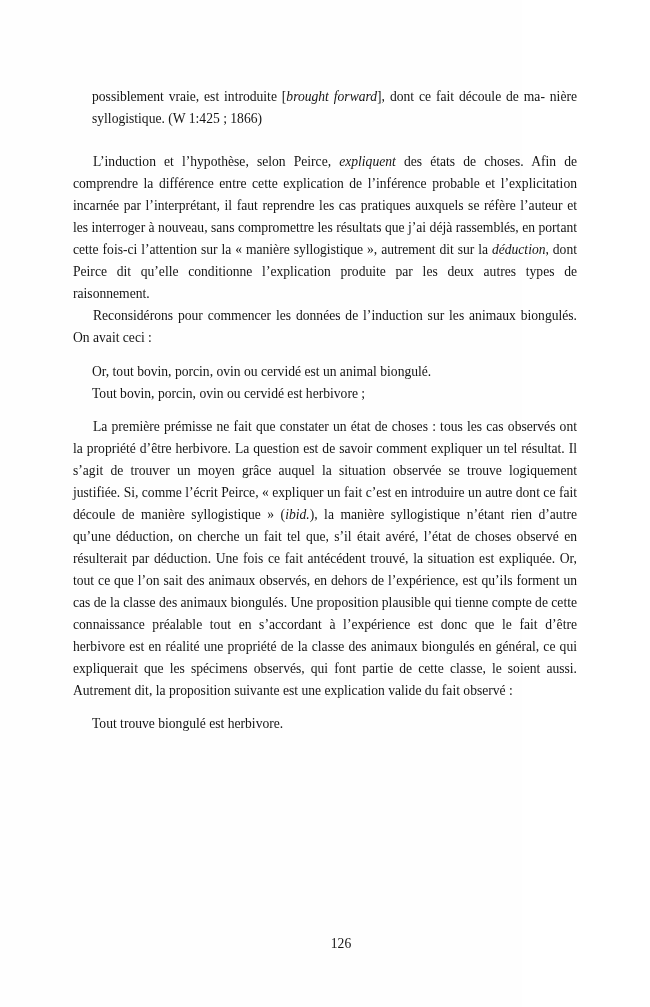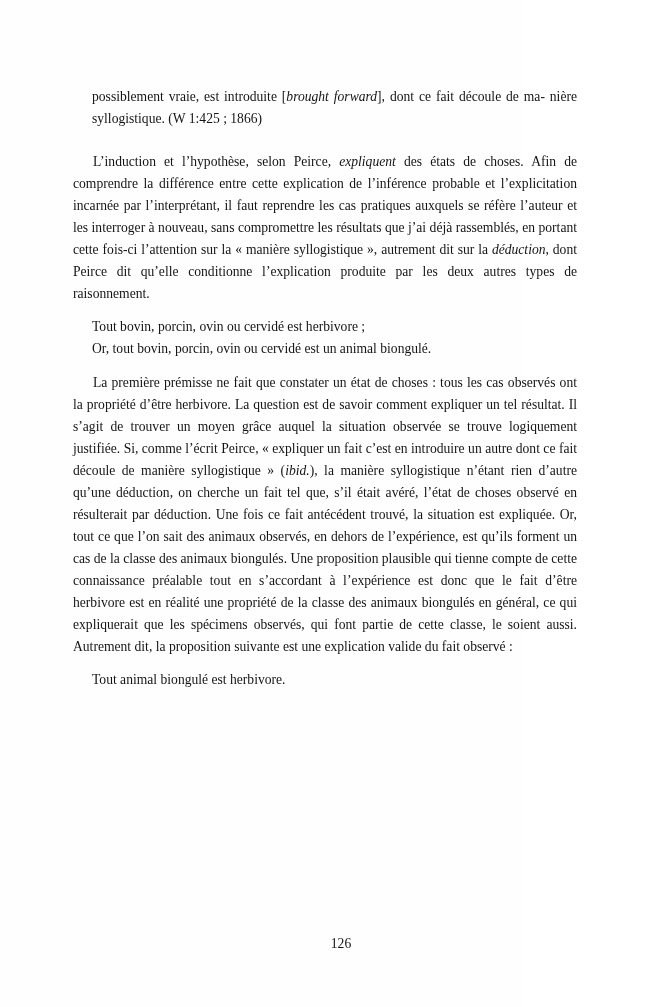--- a/index.html
+++ b/index.html
@@ -101,36 +101,37 @@
   <div class="text-column">
 
     <div class="quote-extract">
       <p><span>possiblement vraie, est introduite [</span><i>brought forward</i><span>], dont ce fait découle de ma-</span> <span>nière syllogistique. (W 1:425 ; 1866)</span></p>
     </div>
 
     <div class="spacer-lg"></div>
 
     <p class="body-para"><span>L’induction et l’hypothèse, selon Peirce, </span><i>expliquent</i><span> des états de choses. Afin de comprendre la différence entre cette explication de l’inférence probable et l’explicitation incarnée par l’interprétant, il faut reprendre les cas pratiques auxquels se réfère l’auteur et les interroger à nouveau, sans compromettre les résultats que j’ai déjà rassemblés, en portant cette fois-ci l’attention sur la « manière syllogistique », autrement dit sur la </span><i>déduction</i><span>, dont Peirce dit qu’elle conditionne l’explication produite par les deux autres types de raisonnement.</span></p>
 
+    <p class="body-para-cont">Reconsidérons pour commencer les données de l’induction sur les animaux biongulés. On avait ceci :</p>
 
     <div class="spacer-md"></div>
 
     <div class="block-quote">
+      <p>Or, tout bovin, porcin, ovin ou cervidé est un animal biongulé.</p>
       <p>Tout bovin, porcin, ovin ou cervidé est herbivore ;</p>
-      <p>Or, tout bovin, porcin, ovin ou cervidé est un animal biongulé.</p>
     </div>
 
     <div class="spacer-md"></div>
 
     <p class="body-para"><span>La première prémisse ne fait que constater un état de choses : tous les cas observés ont la propriété d’être herbivore. La question est de savoir comment expliquer un tel résultat. Il s’agit de trouver un moyen grâce auquel la situation observée se trouve logiquement justifiée. Si, comme l’écrit Peirce, « expliquer un fait c’est en introduire un autre dont ce fait découle de manière syllogistique » (</span><i>ibid.</i><span>), la manière syllogistique n’étant rien d’autre qu’une déduction, on cherche un fait tel que, s’il était avéré, l’état de choses observé en résulterait par déduction. Une fois ce fait antécédent trouvé, la situation est expliquée. Or, tout ce que l’on sait des animaux observés, en dehors de l’expérience, est qu’ils forment un cas de la classe des animaux biongulés. Une proposition plausible qui tienne compte de cette connaissance préalable tout en s’accordant à l’expérience est donc que le fait d’être herbivore est en réalité une propriété de la classe des animaux biongulés en général, ce qui expliquerait que les spécimens observés, qui font partie de cette classe, le soient aussi. Autrement dit, la proposition suivante est une explication valide du fait observé :</span></p>
 
     <div class="spacer-md"></div>
 
     <div class="block-quote">
-      <p>Tout animal biongulé est herbivore.</p>
+      <p>Tout trouve biongulé est herbivore.</p>
     </div>
 
     <div class="spacer-md"></div>
 
 
   </div>
 
   <div class="folio">126</div>
 
 </div>

